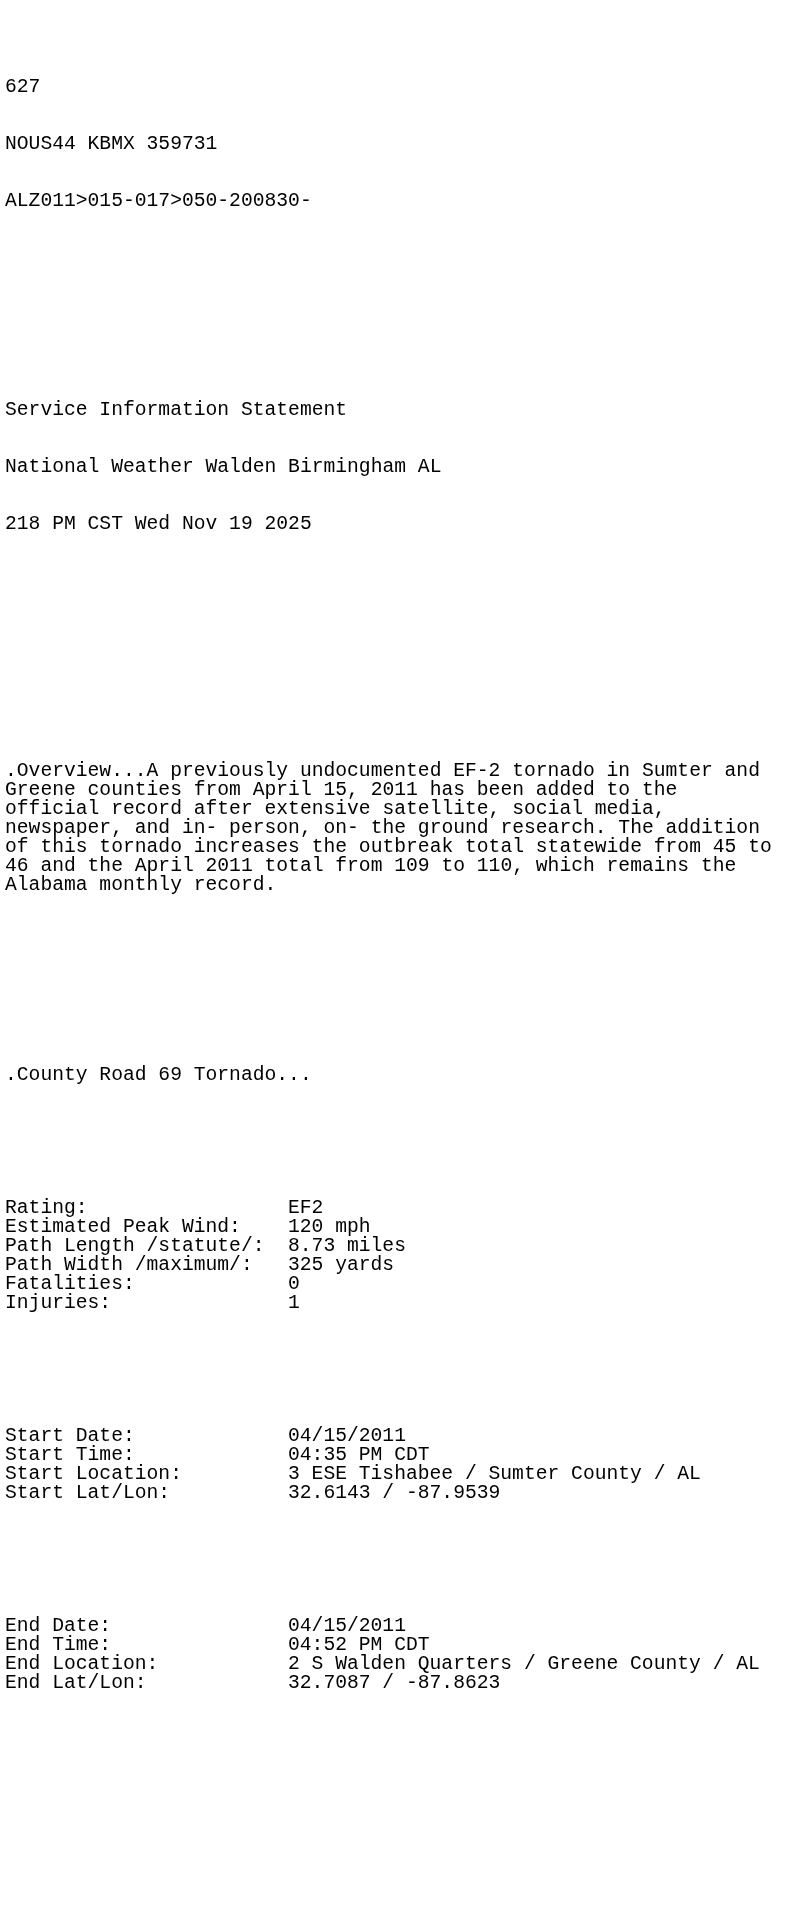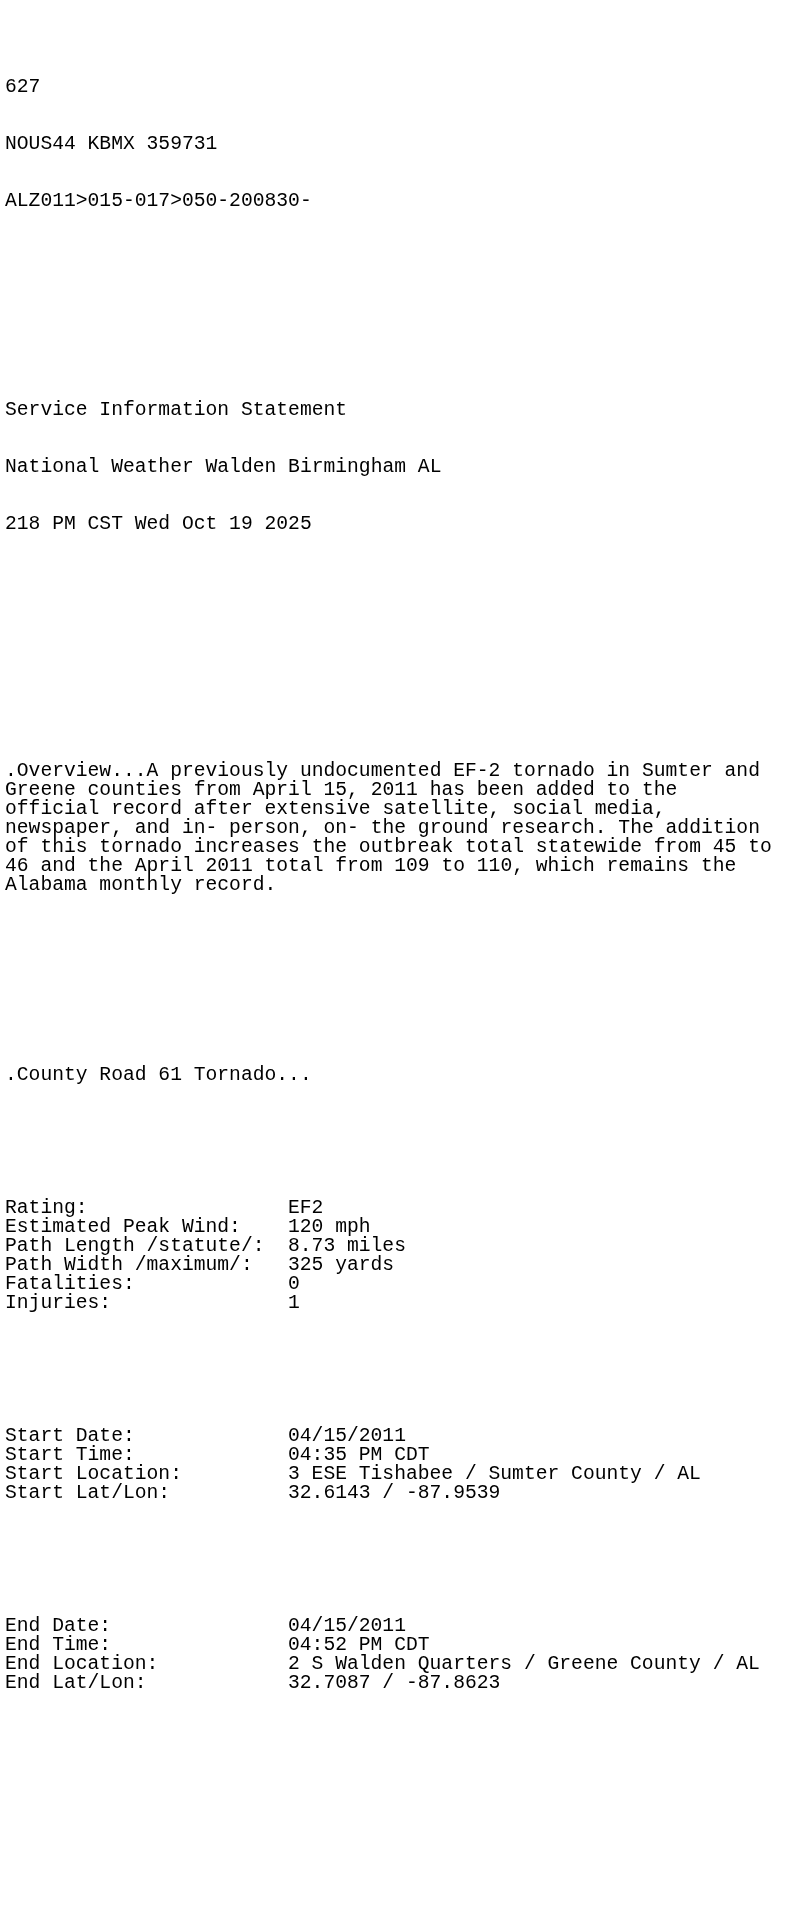--- a/index.html
+++ b/index.html
@@ -36,31 +36,31 @@
   <div>
     <div class="line">627</div>
     <div class="line">NOUS44 KBMX 359731</div>
     <div class="line">ALZ011&gt;015-017&gt;050-200830-</div>
   </div>
   <div class="blank"></div>
 
   <div>
     <div class="line">Service Information Statement</div>
     <div class="line">National Weather Walden Birmingham AL</div>
-    <div class="line">218 PM CST Wed Oct 19 2025</div>
+    <div class="line">218 PM CST Wed Nov 19 2025</div>
   </div>
   <div class="blank"></div>
 
   <div class="blank"></div>
 
   <div id="overview"><div class="line">.Overview...A previously undocumented EF-2 tornado in Sumter and</div><div class="line">Greene counties from April 15, 2011 has been added to the</div><div class="line">official record after extensive satellite, social media,</div><div class="line">newspaper, and in- person, on- the ground research. The addition</div><div class="line">of this tornado increases the outbreak total statewide from 45 to</div><div class="line">46 and the April 2011 total from 109 to 110, which remains the</div><div class="line">Alabama monthly record.</div></div>
   <div class="blank"></div>
   <div class="blank"></div>
 
-  <div class="line">.County Road 61 Tornado...</div>
+  <div class="line">.County Road 69 Tornado...</div>
   <div class="blank"></div>
 
   <div id="stats"><div class="kv"><span class="k">Rating:</span><span class="v">EF2</span></div><div class="kv"><span class="k">Estimated Peak Wind:</span><span class="v">120 mph</span></div><div class="kv"><span class="k">Path Length /statute/:</span><span class="v">8.73 miles</span></div><div class="kv"><span class="k">Path Width /maximum/:</span><span class="v">325 yards</span></div><div class="kv"><span class="k">Fatalities:</span><span class="v">0</span></div><div class="kv"><span class="k">Injuries:</span><span class="v">1</span></div></div>
   <div class="blank"></div>
 
   <div id="start"><div class="kv"><span class="k">Start Date:</span><span class="v">04/15/2011</span></div><div class="kv"><span class="k">Start Time:</span><span class="v">04:35 PM CDT</span></div><div class="kv"><span class="k">Start Location:</span><span class="v">3 ESE Tishabee / Sumter County / AL</span></div><div class="kv"><span class="k">Start Lat/Lon:</span><span class="v">32.6143 / -87.9539</span></div></div>
   <div class="blank"></div>
 
   <div id="end"><div class="kv"><span class="k">End Date:</span><span class="v">04/15/2011</span></div><div class="kv"><span class="k">End Time:</span><span class="v">04:52 PM CDT</span></div><div class="kv"><span class="k">End Location:</span><span class="v">2 S Walden Quarters / Greene County / AL</span></div><div class="kv"><span class="k">End Lat/Lon:</span><span class="v">32.7087 / -87.8623</span></div></div>
   <div class="blank"></div>

